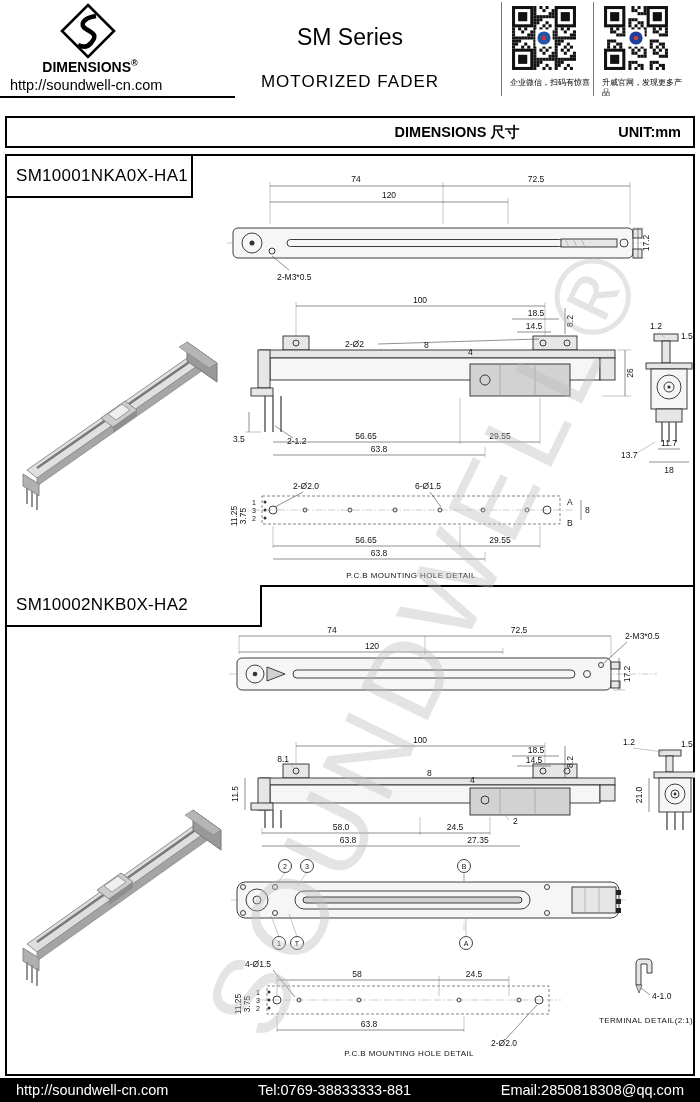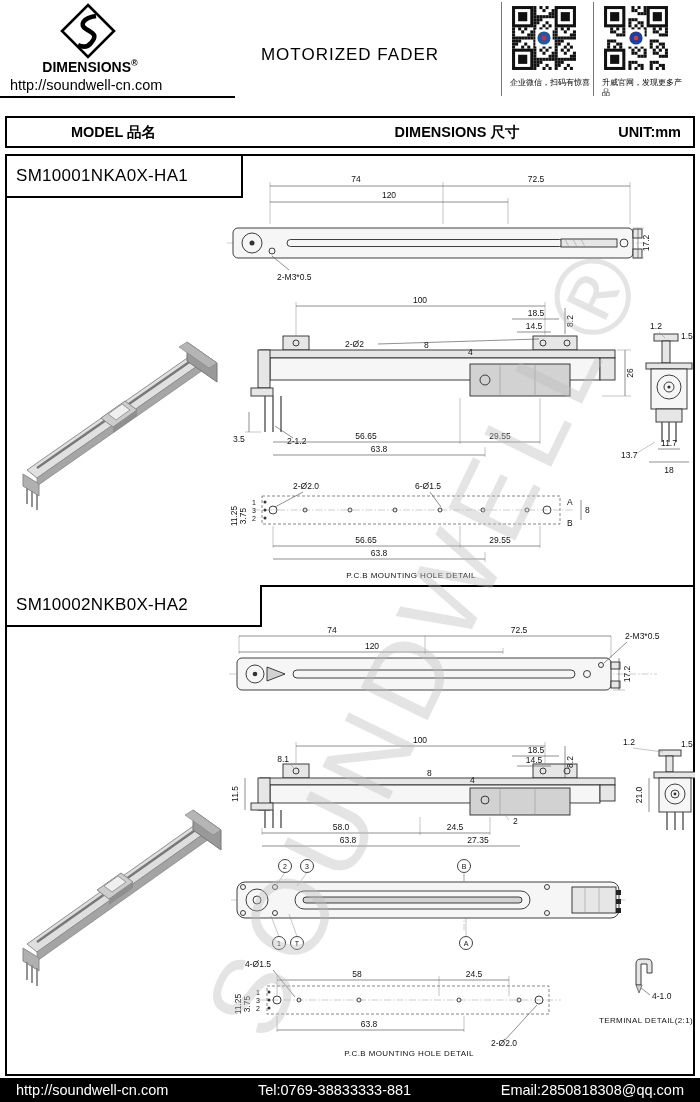--- a/index.html
+++ b/index.html
@@ -37,20 +37,21 @@
       <polygon points="30,2 56,28 30,54 4,28" fill="#fff" stroke="#000" stroke-width="2.6"></polygon>
       <path d="M38,13 C25,15 21,22 28,26 C37,31 39,33 33,40 C29,45 24,44 20,42" fill="none" stroke="#000" stroke-width="4.6"></path>
     </svg>
     <div class="abs" style="left:0;top:58px;width:180px;text-align:center;font-size:14px;font-weight:bold">
       <span>DIMENSIONS</span><sup style="font-size:9px">®</sup>
     </div>
     <div class="abs" style="left:10px;top:77px;font-size:14.5px">http://soundwell-cn.com</div>
   </div>
 
   <div class="abs" style="left:235px;top:24px;width:230px;text-align:center">
+    <div style="font-size:23px">SM Series</div>
     <div style="font-size:17px;margin-top:21px;letter-spacing:1px">MOTORIZED FADER</div>
   </div>
 
   <div class="abs" style="left:498px;top:0;width:202px;height:98px">
     <div class="abs vline" style="left:3px;top:2px;height:94px"></div>
     <div class="abs vline" style="left:95px;top:2px;height:94px"></div>
     <div class="abs" style="left:12px;top:4px">
       <svg width="68" height="68" viewBox="-2 -2 67 67">
         <rect x="-2" y="-2" width="67" height="67" fill="#fff"></rect>
         <g fill="#111">
@@ -348,30 +349,29 @@
           </g>
         <rect x="23" y="23" width="17" height="17" fill="#fff"></rect>
         <circle cx="31.5" cy="31.5" r="6.5" fill="#1f3f9e"></circle>
         <circle cx="31.5" cy="31.5" r="2.2" fill="#d04040"></circle>
       </svg>
       <div class="qr-caption">升威官网，发现更多产品</div>
     </div>
   </div>
 
   <div class="abs" style="left:5px;top:116px;width:690px;height:32px;border:2px solid #000">
-    <div class="abs th" style="left:0;top:0;width:213px;text-align:center">MODEL 品名</div>
     <div class="abs th" style="left:240px;top:0;width:420px;text-align:center">DIMENSIONS 尺寸</div>
     <div class="abs th" style="right:12px;top:0">UNIT:mm</div>
   </div>
 
   <div class="abs" style="left:5px;top:154px;width:690px;height:922px;border:2px solid #000">
 
     <div class="abs" style="left:0;top:429px;width:100%;height:0;border-top:2px solid #000"></div>
 
-    <div class="abs model-cell" style="left:0;top:0;width:236px;height:42px">SM10001NKA0X-HA1</div>
+    <div class="abs model-cell" style="left:0;top:0;width:186px;height:42px">SM10001NKA0X-HA1</div>
 
     <svg class="abs" style="left:6px;top:170px" width="212" height="186" viewBox="0 0 212 186">
       <g stroke-linejoin="round">
         <polygon points="14,144 180,28 190,36 24,152" fill="#e0e0e0" stroke="#909090" stroke-width="1"></polygon>
         <polygon points="24,152 190,36 190,44 24,160" fill="#a6a6a6" stroke="#8a8a8a" stroke-width=".8"></polygon>
         <line x1="24" y1="142" x2="182" y2="32" stroke="#787878" stroke-width="2.5"></line>
         <polygon points="88,92 112,75 124,84 100,101" fill="#cccccc" stroke="#8a8a8a"></polygon>
         <polygon points="100,101 124,84 124,90 100,107" fill="#8f8f8f"></polygon>
         <polygon points="95,88 109,78 117,84 103,94" fill="#efefef" stroke="#9a9a9a"></polygon>
         <polygon points="174,16 204,37 204,56 174,35" fill="#999999" stroke="#777777"></polygon>

